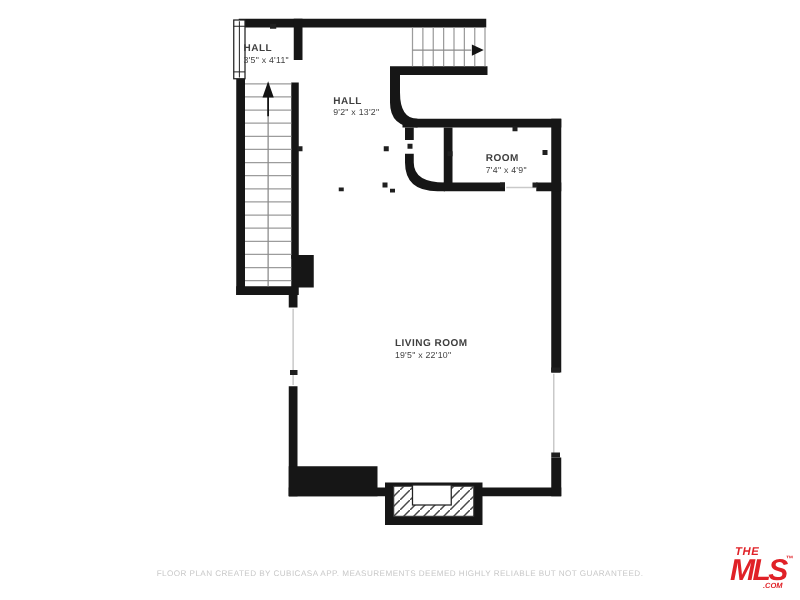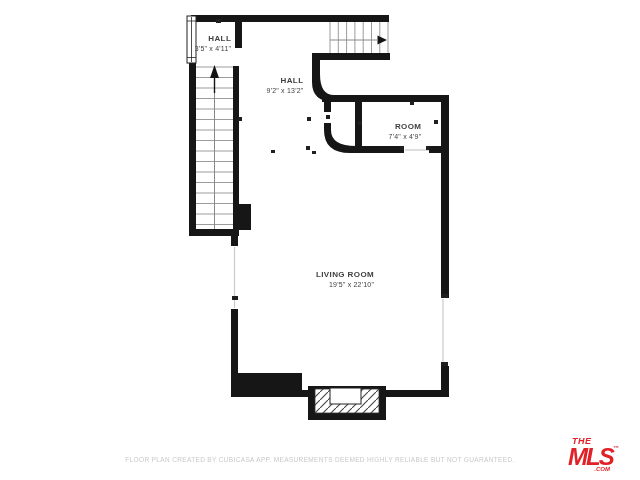--- a/index.html
+++ b/index.html
@@ -14,27 +14,27 @@
   .stair-line{stroke:var(--stair);stroke-width:1;fill:none;}
   .stair-mid{stroke:#8a8a8a;stroke-width:1;fill:none;}
   .arrow{fill:#141414;}
   .arrow-shaft{stroke:#141414;stroke-width:1.4;fill:none;}
   .tick{fill:#1f1f1f;}
   .thresh{stroke:#c9c9c9;stroke-width:1.2;fill:none;}
   .win{fill:#ffffff;stroke:#222;stroke-width:1;}
   .win-line{stroke:#222;stroke-width:0.8;fill:none;}
   .fp-box{fill:#ffffff;stroke:#222;stroke-width:1;}
   .hatch-frame{stroke:#333;stroke-width:0.8;}
-  .room-label{position:absolute;transform:translate(-50%,-50%);text-align:right;
+  .room-label{position:absolute;transform:translate(-50%,-50%);text-align:left;
     color:var(--label);white-space:nowrap;z-index:2;}
   .room-name{font-size:8px;font-weight:bold;letter-spacing:0.4px;}
   .room-dims{font-size:7px;margin-top:2px;letter-spacing:0.2px;}
   .disclaimer{position:absolute;left:50%;top:456px;transform:translateX(-50%);
     font-size:6.5px;color:var(--disclaimer);letter-spacing:0.35px;white-space:nowrap;z-index:2;}
-  .mls-logo{position:absolute;left:568px;top:437px;width:48px;color:var(--brand_red);
+  .mls-logo{position:absolute;left:584px;top:437px;width:48px;color:var(--brand_red);
     font-style:italic;line-height:1;z-index:2;}
   .mls-the{font-size:9px;font-weight:bold;margin-left:4px;letter-spacing:0.5px;}
   .mls-row{margin-top:-1px;white-space:nowrap;}
   .mls-name{font-size:24px;font-weight:900;letter-spacing:-2px;}
   .mls-tm{font-size:6px;vertical-align:top;font-weight:bold;}
   .mls-com{font-size:6px;font-weight:bold;text-align:right;margin-top:-3px;margin-right:6px;}
 </style>
 </head>
 <body>
 

